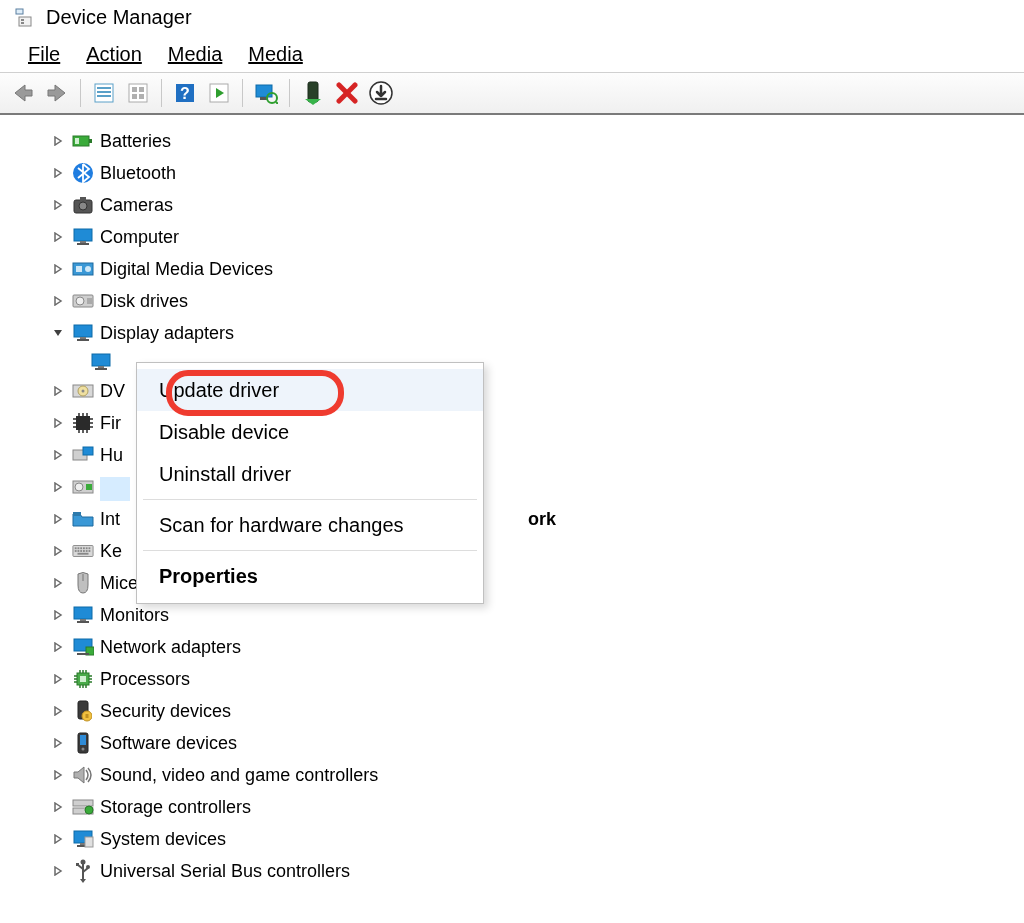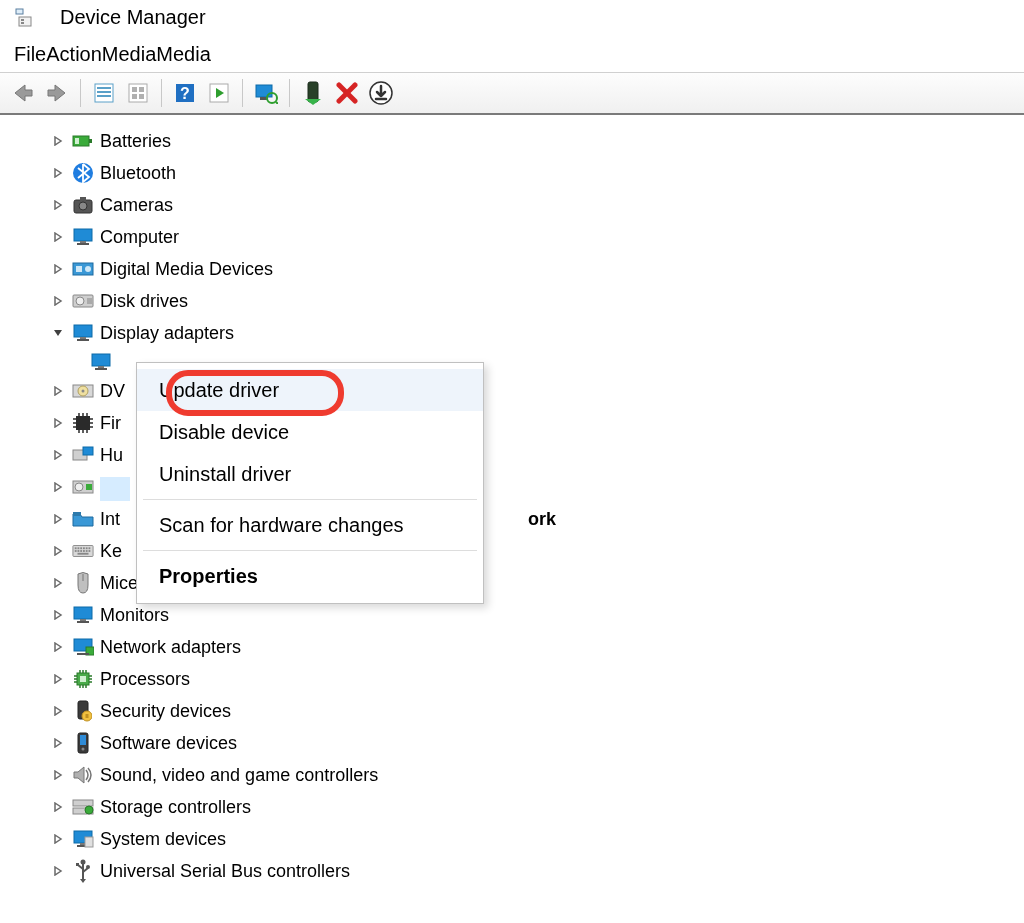--- a/index.html
+++ b/index.html
@@ -10,28 +10,30 @@
     color: #000;
     background: #fff;
     width: 1024px;
     height: 923px;
     overflow: hidden;
     user-select: none;
   }
   .titlebar {
     display: flex;
     align-items: center;
-    gap: 24px;
+    gap: 10px;
     padding: 6px 10px 8px 14px;
     font-size: 20px;
   }
   .menubar {
     display: flex;
-    padding: 6px 14px 6px 14px;
+    gap: 26px;
+    padding: 6px 14px 6px 28px;
     font-size: 20px;
+    text-decoration: underline;
   }
   .menubar > div { cursor: default; }
   .toolbar {
     display: flex;
     align-items: center;
     gap: 4px;
     padding: 4px 8px 4px 8px;
     border-top: 1px solid #d0d0d0;
     border-bottom: 1px solid #d0d0d0;
     background: linear-gradient(#fdfdfd,#f0f0f0);

